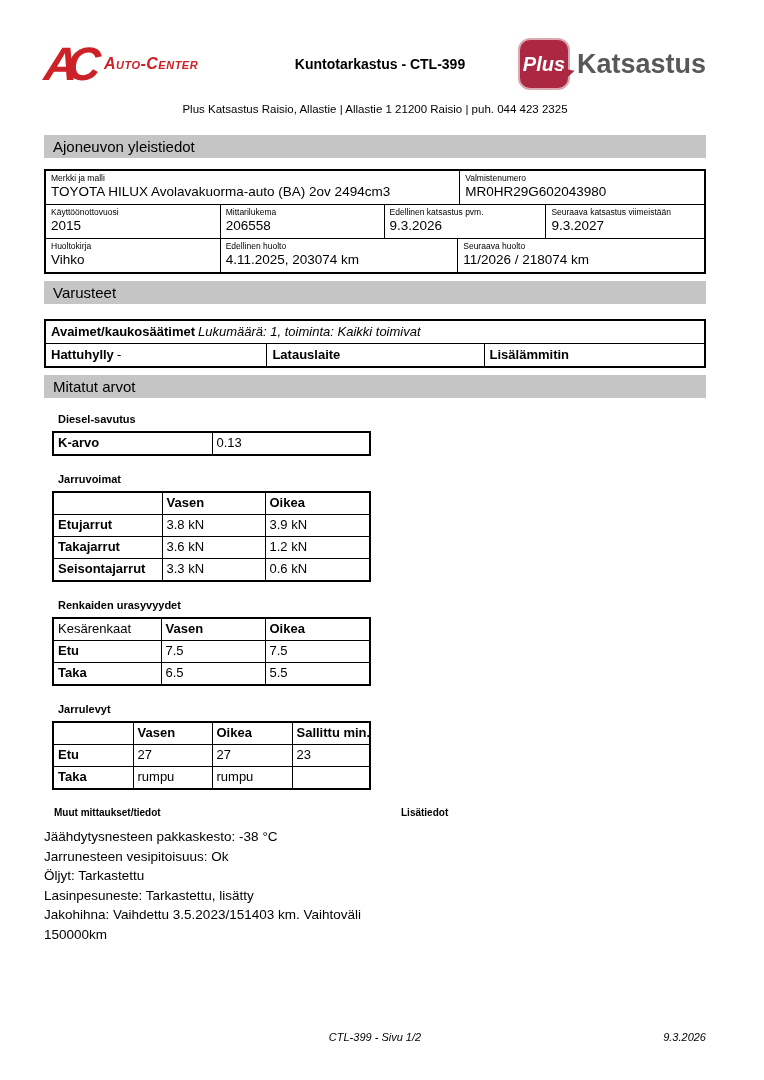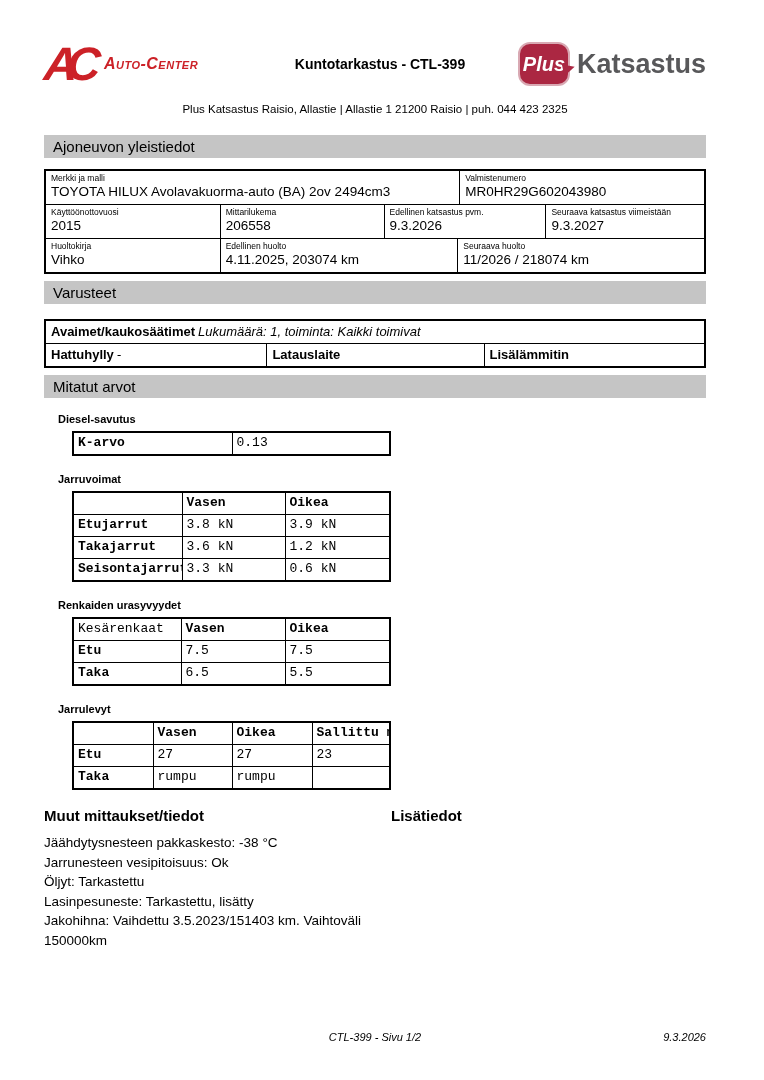--- a/index.html
+++ b/index.html
@@ -14,21 +14,21 @@
   .header { display:flex; align-items:center; justify-content:space-between;
             margin-top:34px; height:60px; }
   .ac-logo { display:flex; align-items:center; width:195px; }
   .ac-monogram { color:#cc2127; font-weight:bold; font-style:italic;
                  font-size:47px; letter-spacing:-11px; padding-right:14px;
                  line-height:50px; transform:skewX(-4deg); }
   .ac-name { color:#cc2127; font-weight:bold; font-style:italic;
              font-variant:small-caps; font-size:16px; letter-spacing:.5px; }
   .doc-title { font-weight:bold; font-size:14px; flex:0 0 auto; }
   .plus-logo { display:flex; align-items:center; width:185px; justify-content:flex-end; }
-  .plus-box { position:relative; width:52px; height:44px; background:#ab2742;
+  .plus-box { position:relative; width:52px; height:52px; background:#ab2742;
               border:2px solid #d9a9b3; border-radius:12px; display:flex;
               align-items:center; justify-content:center; flex:0 0 auto; }
   .plus-word { color:#fff; font-weight:bold; font-style:italic; font-size:20px; }
   .plus-tail { position:absolute; right:-7px; bottom:9px; width:0; height:0;
                border-top:5px solid transparent; border-bottom:7px solid transparent;
                border-left:12px solid #ab2742; transform:rotate(-12deg); }
   .plus-name { color:#58585a; font-weight:bold; font-size:27px; margin-left:7px; }
   .address { text-align:center; font-size:11.5px; margin-top:9px; }
 
   
@@ -52,33 +52,33 @@
 
   .etable { border:2px solid #000; margin-top:15px; }
   .ecell { padding:2px 5px 3px 5px; font-size:13px; line-height:17px; }
   .ebold { font-weight:bold; }
   .erest { margin-left:3px;font-style:italic; }
   .e33{width:33.5%} .e33b{width:33%}
 
   
   .sublabel { font-weight:bold; font-size:11px; margin:17px 0 6px 14px; }
   .sublabel.first { margin-top:15px; }
-  table.mt { border-collapse:collapse; table-layout:fixed; margin-left:28px;
-             width:317px; border:2px solid #000;font-family:Liberation Mono, monospace; }
+  table.mt { border-collapse:collapse; table-layout:fixed; margin-left:8px;
+             width:317px; border:2px solid #000; }
   table.mt th, table.mt td { border:1px solid #000; font-size:13px;
              padding:1px 4px 2px 4px; line-height:18px; text-align:left;
              overflow:hidden; white-space:nowrap; }
   table.mt th { font-weight:bold; }
   table.mt td.b { font-weight:bold; }
   table.mt th.reg { font-weight:normal; }
 
   
   .other { display:flex; margin-top:17px; }
   .other-left { width:347px; }
-  .other-label { font-weight:bold; font-size:15px; }
+  .other-label { font-weight:bold; font-size:10px;margin-left:10px; }
   .other-lines { margin-top:9px; font-size:13.5px; line-height:19.5px; }
 
   
   .footer { position:absolute; left:44px; width:662px; top:1031px;
             font-style:italic; font-size:11px; }
   .footer-center { text-align:center; width:100%; }
   .footer-right { position:absolute; right:0; top:0; }
 </style>
 </head>
 <body>

